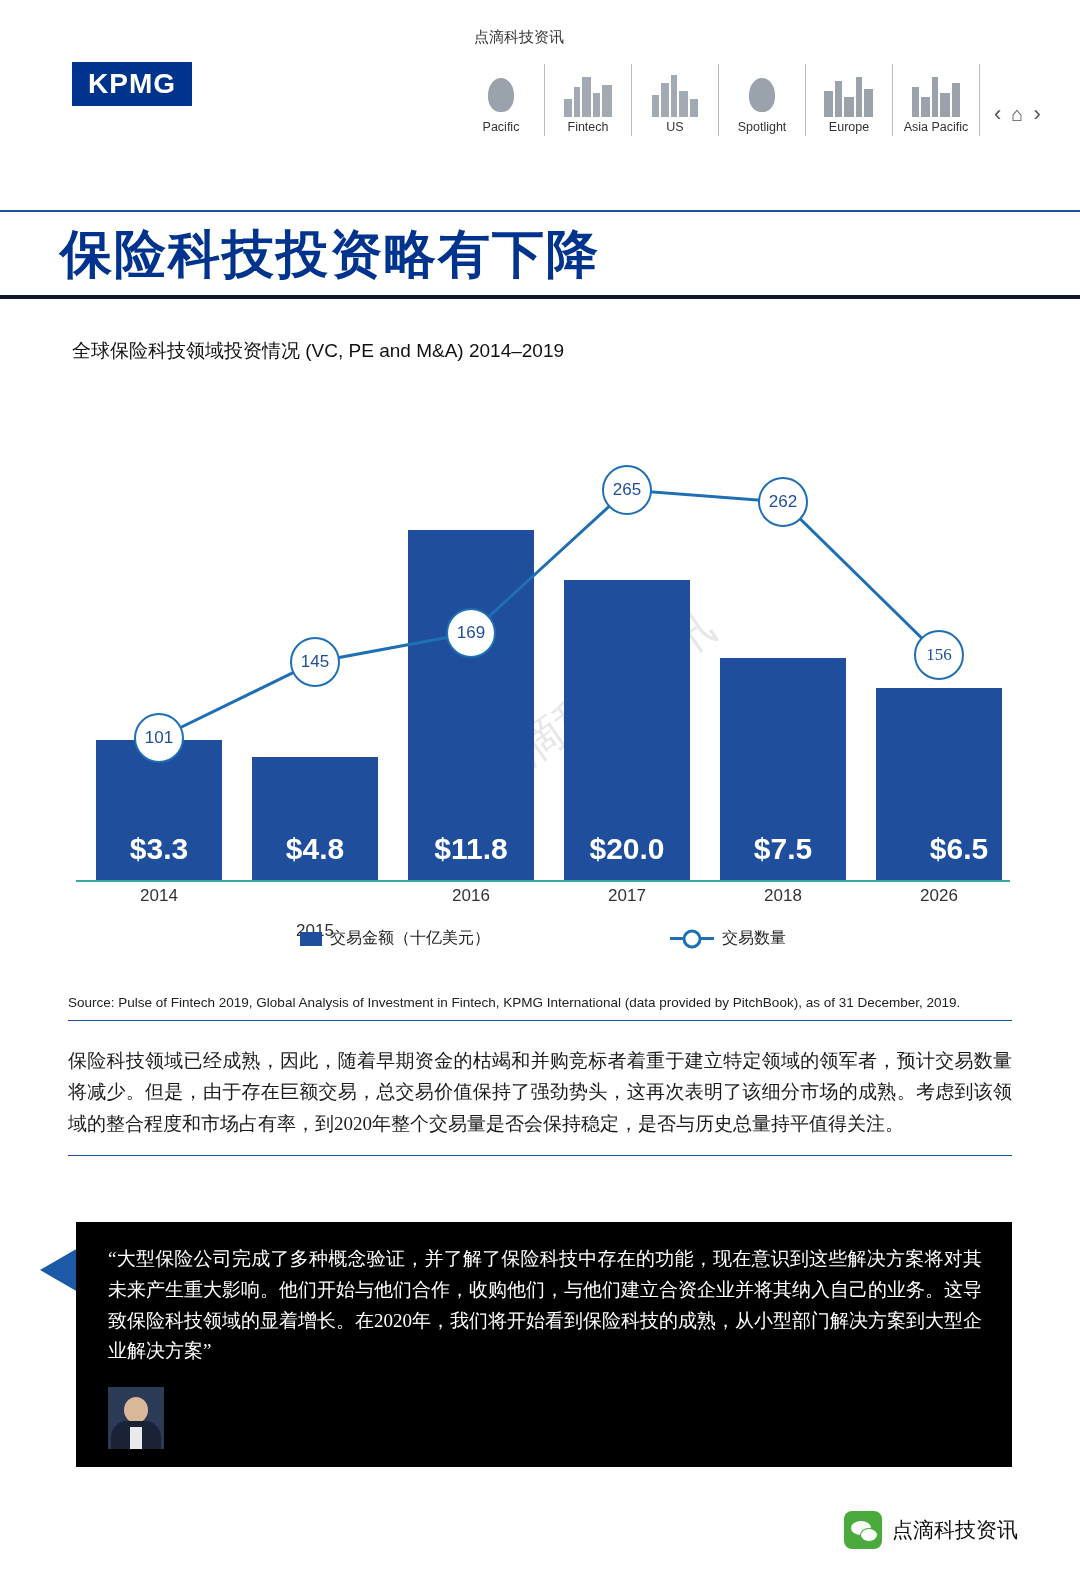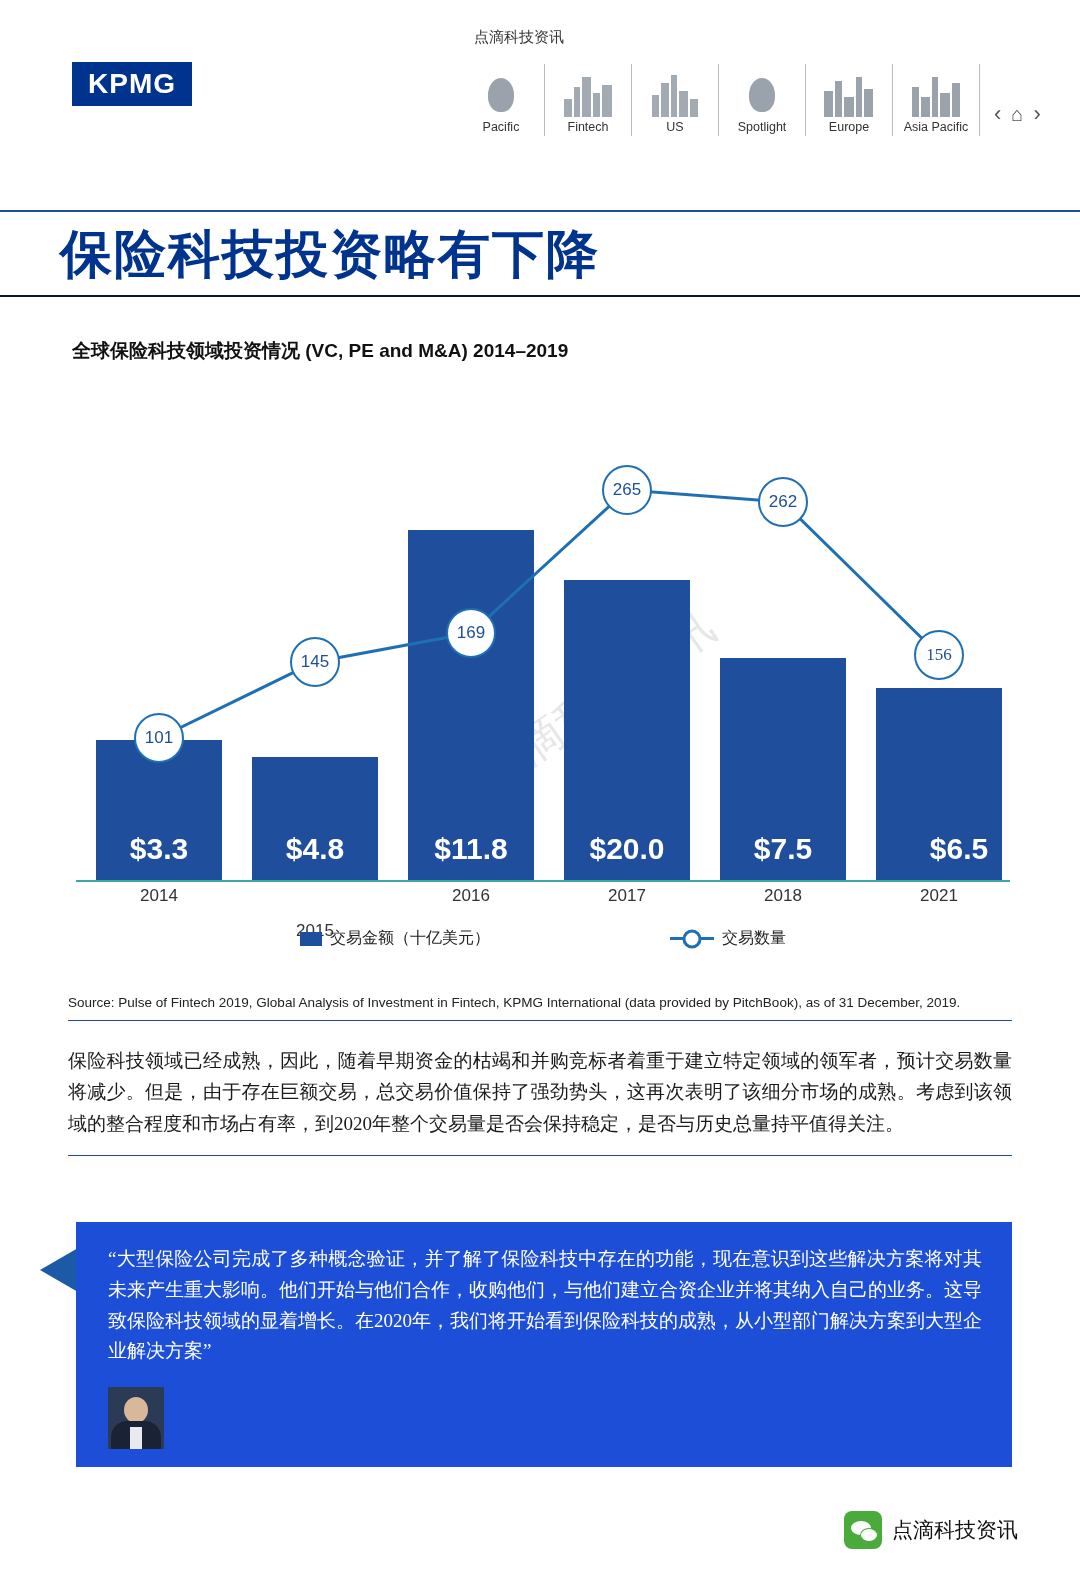--- a/index.html
+++ b/index.html
@@ -93,35 +93,35 @@
     left:0; top:210px; width:1080px;
     border-top:2px solid #1f4e9c;
   }
 
   
   .title-block {
     position:absolute;
     left:0; top:212px;
     width:1080px;
     padding:12px 0 10px 60px;
-    border-bottom:2px solid #0f172a;
+    border-bottom:4px solid #0f172a;
   }
   .main-title {
     font-size:52px;
     font-weight:bold;
     color:#00338D;
     letter-spacing:2px;
     line-height:1.18;
     font-family:"Liberation Sans", sans-serif;
   }
   .subtitle {
     position:absolute;
     left:72px; top:338px;
     font-size:19px;
-    font-weight:bold;
+    font-weight:normal;
     color:#111;
   }
 
   
   .chart-area {
     position:absolute;
     left:68px; top:420px;
     width:950px; height:560px;
   }
   .watermark {
@@ -232,21 +232,21 @@
     font-family:"Liberation Serif", serif;
     padding-bottom:16px;
     border-bottom:1.5px solid #1f4e9c;
   }
 
   
   .quote-box {
     position:absolute;
     left:76px; top:1222px;
     width:936px;
-    background:#1d4ed8;
+    background:#000000;
     color:#ffffff;
     padding:22px 30px 18px 32px;
   }
   .quote-tail {
     position:absolute;
     left:40px; top:1248px;
     width:0; height:0;
     border-top:22px solid transparent;
     border-bottom:22px solid transparent;
     border-right:38px solid #1c5aa8;
@@ -439,21 +439,21 @@
   </div>
 
   <div class="axis-line"></div>
 
   <div class="xlabels">
     <div class="xlabel" style="left:20px;">2014</div>
     <div class="xlabel" style="left:176px;margin-top:35px;">2015</div>
     <div class="xlabel" style="left:332px;">2016</div>
     <div class="xlabel" style="left:488px;">2017</div>
     <div class="xlabel" style="left:644px;">2018</div>
-    <div class="xlabel" style="left:800px;">2021</div>
+    <div class="xlabel" style="left:800px;">2026</div>
   </div>
 
   <div class="legend">
     <div class="legend-item">
       <span class="legend-swatch"></span>
       <span>交易金额（十亿美元）</span>
     </div>
     <div class="legend-item">
       <span class="legend-line"></span>
       <span>交易数量</span>

